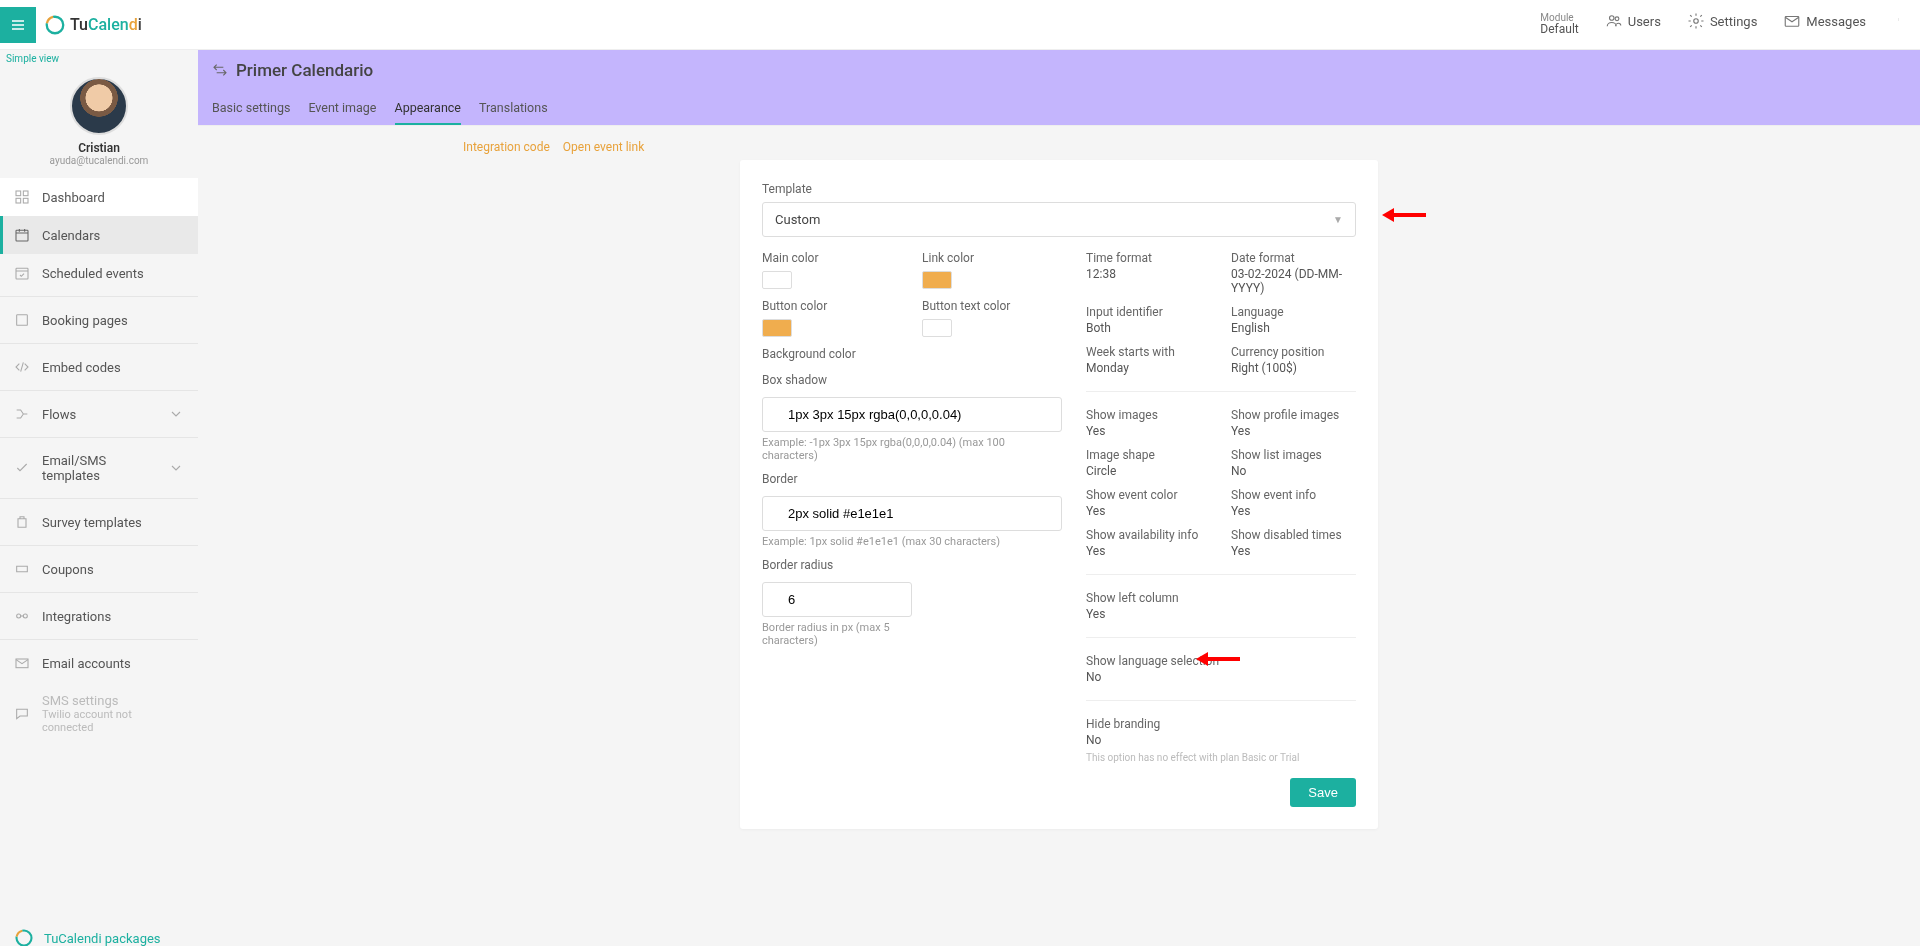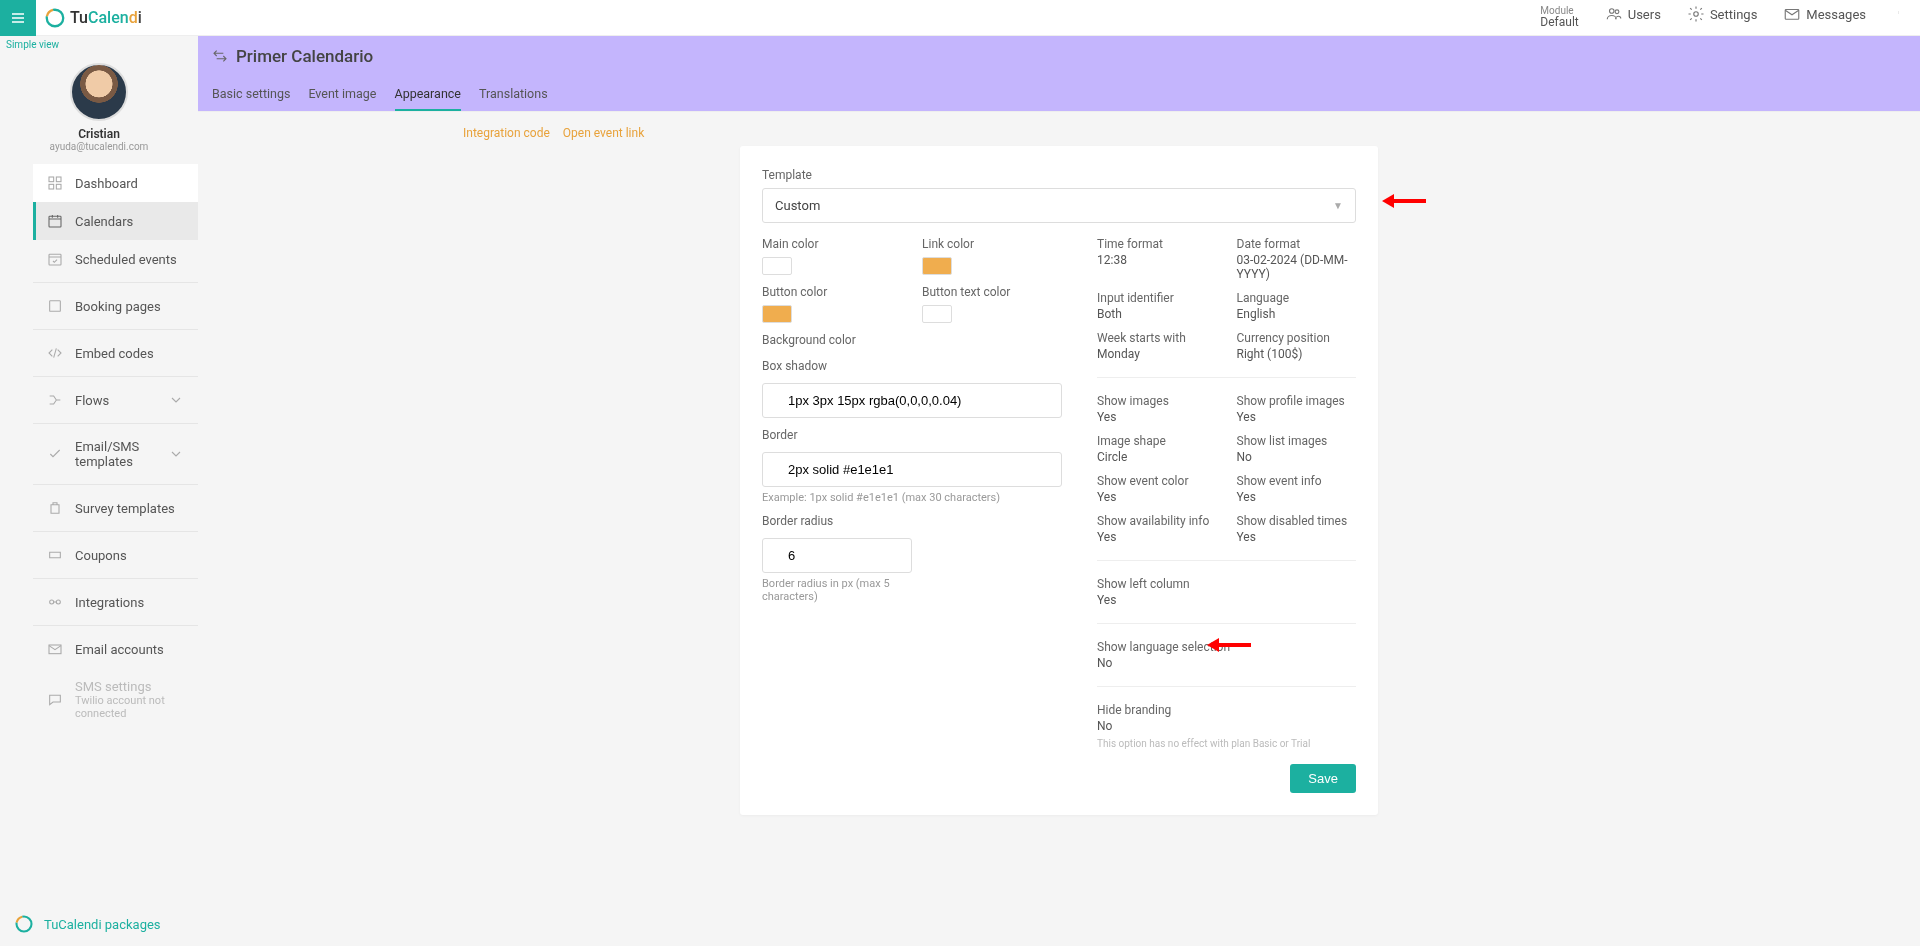--- a/index.html
+++ b/index.html
@@ -1,19 +1,19 @@
 <!DOCTYPE html>
 <html><head>
 <meta charset="utf-8">
 <style>
 * { margin: 0; padding: 0; box-sizing: border-box; }
 body { font-family: -apple-system, BlinkMacSystemFont, "Segoe UI", Roboto, Arial, sans-serif; font-size: 13px; color: #444; background: #f5f5f5; }
 
 
-.topbar { height: 36px; background: #fff; display: flex; align-items: center; border-bottom: 1px solid #eee; position: relative; }
+.topbar { height: 50px; background: #fff; display: flex; align-items: center; border-bottom: 1px solid #eee; position: relative; }
 .hamburger { width: 36px; height: 36px; background: #1cb0a0; display: flex; align-items: center; justify-content: center; cursor: pointer; }
 .hamburger svg { fill: #fff; }
 .logo { display: flex; align-items: center; margin-left: 8px; gap: 4px; }
 .logo-icon { width: 22px; height: 22px; }
 .logo-text { font-size: 16px; font-weight: 500; }
 .logo-text .tu { color: #333; }
 .logo-text .calen { color: #1cb0a0; }
 .logo-text .d { color: #e8a23b; }
 .logo-text .i { color: #444; }
 .topbar-right { margin-left: auto; display: flex; align-items: flex-start; gap: 26px; padding-right: 12px; }
@@ -26,21 +26,21 @@
 
 
 .layout { display: flex; min-height: calc(100vh - 36px); }
 .sidebar { width: 198px; background: #f5f5f5; position: relative; }
 .simple-view { font-size: 10px; color: #1cb0a0; padding: 3px 6px; }
 .profile { text-align: center; padding: 10px 0 6px; }
 .avatar { width: 58px; height: 58px; border-radius: 50%; margin: 0 auto; background: radial-gradient(circle at 50% 35%, #f0cba7 0 30%, #7a5a44 31% 42%, #2b3a4a 43% 100%); border: 2px solid #ddd; }
 .profile-name { font-size: 12px; font-weight: 600; color: #333; margin-top: 6px; }
 .profile-email { font-size: 10px; color: #999; }
 
-.nav { margin-top: 6px; padding-left: 33px; }
+.nav { margin-top: 6px; }
 .nav-item { display: flex; align-items: center; gap: 12px; padding: 11px 14px; color: #555; cursor: pointer; font-size: 13px; position: relative; }
 .nav-item svg { width: 16px; height: 16px; stroke: #aaa; fill: none; stroke-width: 1.6; flex-shrink: 0; }
 .nav-item.light { background: #fff; }
 .nav-item.active { background: #e9e9e9; }
 .nav-item.active::before { content: ""; position: absolute; left: 0; top: 0; bottom: 0; width: 3px; background: #1cb0a0; }
 .nav-item.active svg { stroke: #666; }
 .nav-item .chev { margin-left: auto; }
 .nav-divider { height: 1px; background: #e5e5e5; margin: 4px 0; }
 .nav-item.disabled { color: #bbb; }
 .nav-item.disabled .sub { font-size: 11px; color: #bbb; display: block; }
@@ -62,21 +62,21 @@
 .content-wrap { padding: 14px; }
 .top-links { max-width: 1212px; margin: 0 auto; text-align: left; font-size: 12px; padding-bottom: 6px; }
 .top-links a { color: #e8a23b; text-decoration: none; margin-left: 10px; cursor: pointer; }
 
 .card { background: #fff; border-radius: 3px; box-shadow: 0 1px 3px rgba(0,0,0,0.04); max-width: 638px; margin: 0 auto; padding: 22px; position: relative; }
 
 .field-label { font-size: 12px; color: #666; margin-bottom: 6px; display: block; }
 .select-box { border: 1px solid #ddd; border-radius: 3px; padding: 9px 12px; display: flex; align-items: center; justify-content: space-between; cursor: pointer; font-size: 13px; }
 .select-box .caret { color: #aaa; font-size: 10px; }
 
-.cols { display: flex; gap: 35px; margin-top: 14px; }
+.cols { display: flex; gap: 24px; margin-top: 14px; }
 .col-left { width: 300px; }
 .col-right { flex: 1; }
 
 .color-row { display: flex; gap: 20px; }
 .color-field { flex: 1; }
 .color-field .swatch { width: 30px; height: 18px; border-radius: 2px; border: 1px solid #ddd; margin-top: 4px; cursor: pointer; }
 
 .text-input { width: 100%; border: 1px solid #ddd; border-radius: 3px; padding: 9px 25px; font-size: 13px; margin-top: 4px; }
 .hint { font-size: 11px; color: #999; margin-top: 4px; }
 
@@ -318,20 +318,21 @@
                 <div class="swatch" style="background:#ffffff"></div>
               </div>
             </div>
             <div style="margin-top:10px;">
               <label class="field-label">Background color</label>
               <div class="swatch" style="background:#28284a"></div>
             </div>
             <div style="margin-top:12px;">
               <label class="field-label">Box shadow</label>
               <input class="text-input" value="1px 3px 15px rgba(0,0,0,0.04)" style="">
+              <div class="hint">Example: -1px 3px 15px rgba(0,0,0,0.04) (max 100 characters)</div>
             </div>
             <div style="margin-top:10px;">
               <label class="field-label">Border</label>
               <input class="text-input" value="2px solid #e1e1e1" style="">
               <div class="hint">Example: 1px solid #e1e1e1 (max 30 characters)</div>
             </div>
             <div style="margin-top:10px; width:150px;">
               <label class="field-label">Border radius</label>
               <input class="text-input" value="6" style="">
               <div class="hint">Border radius in px (max 5 characters)</div>

